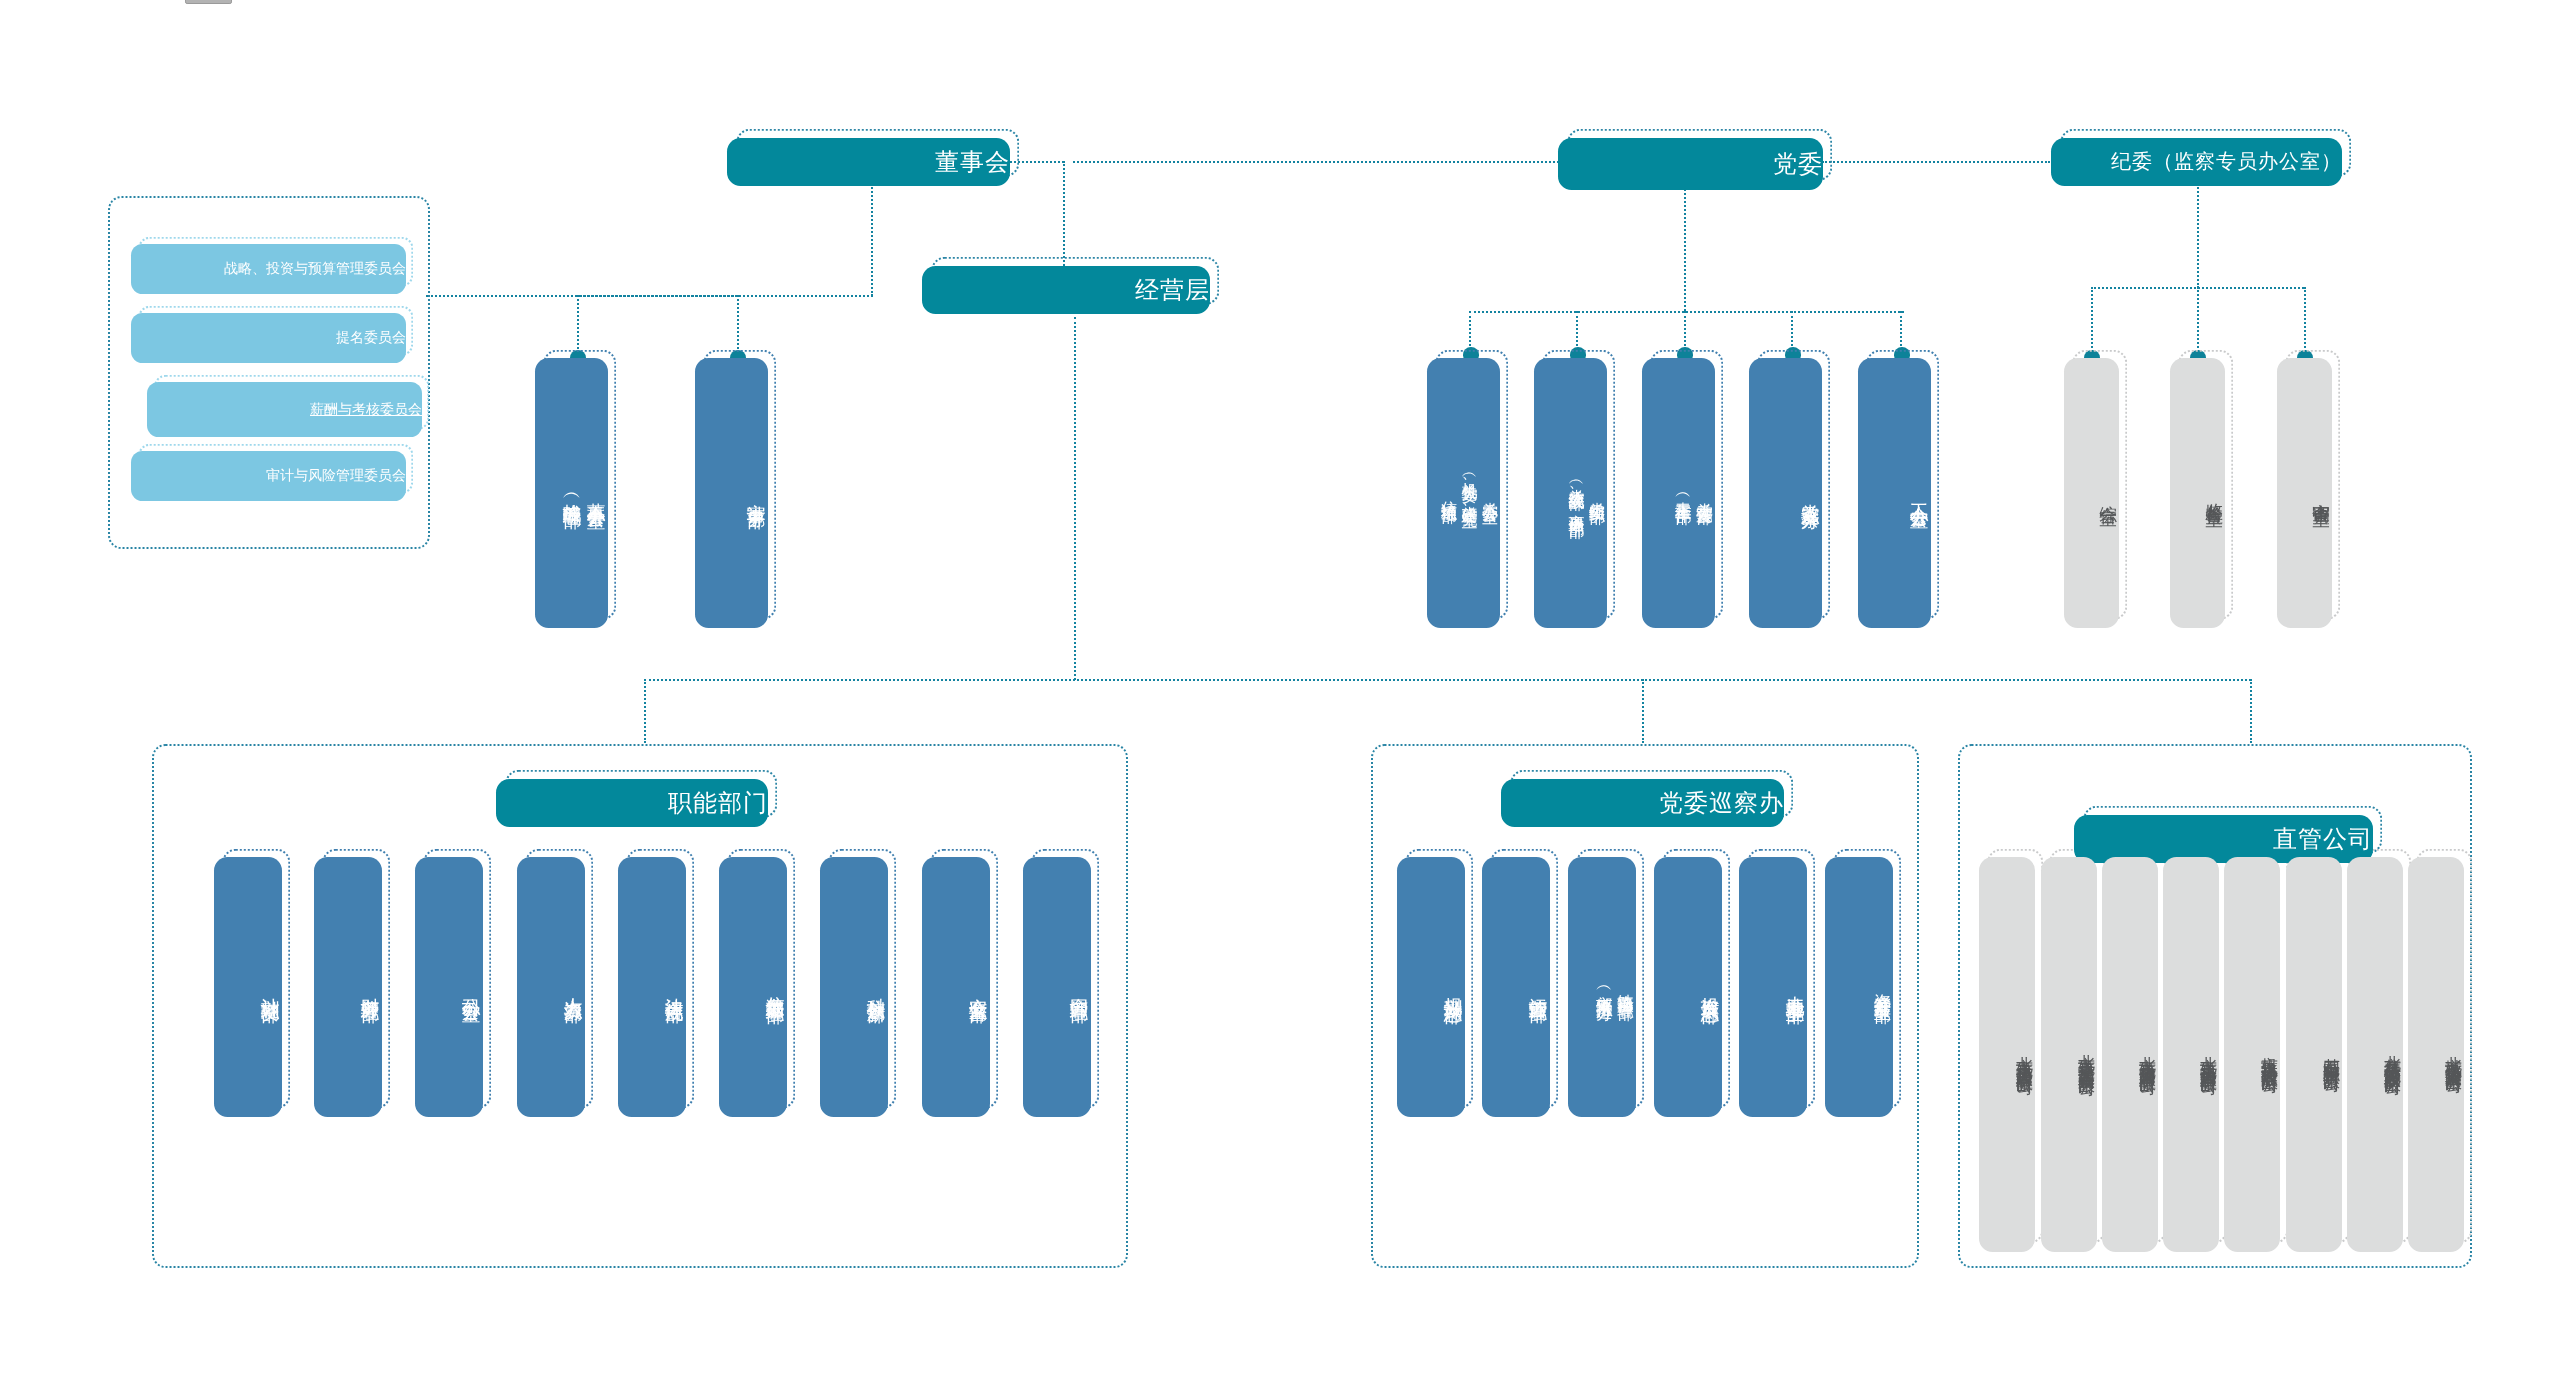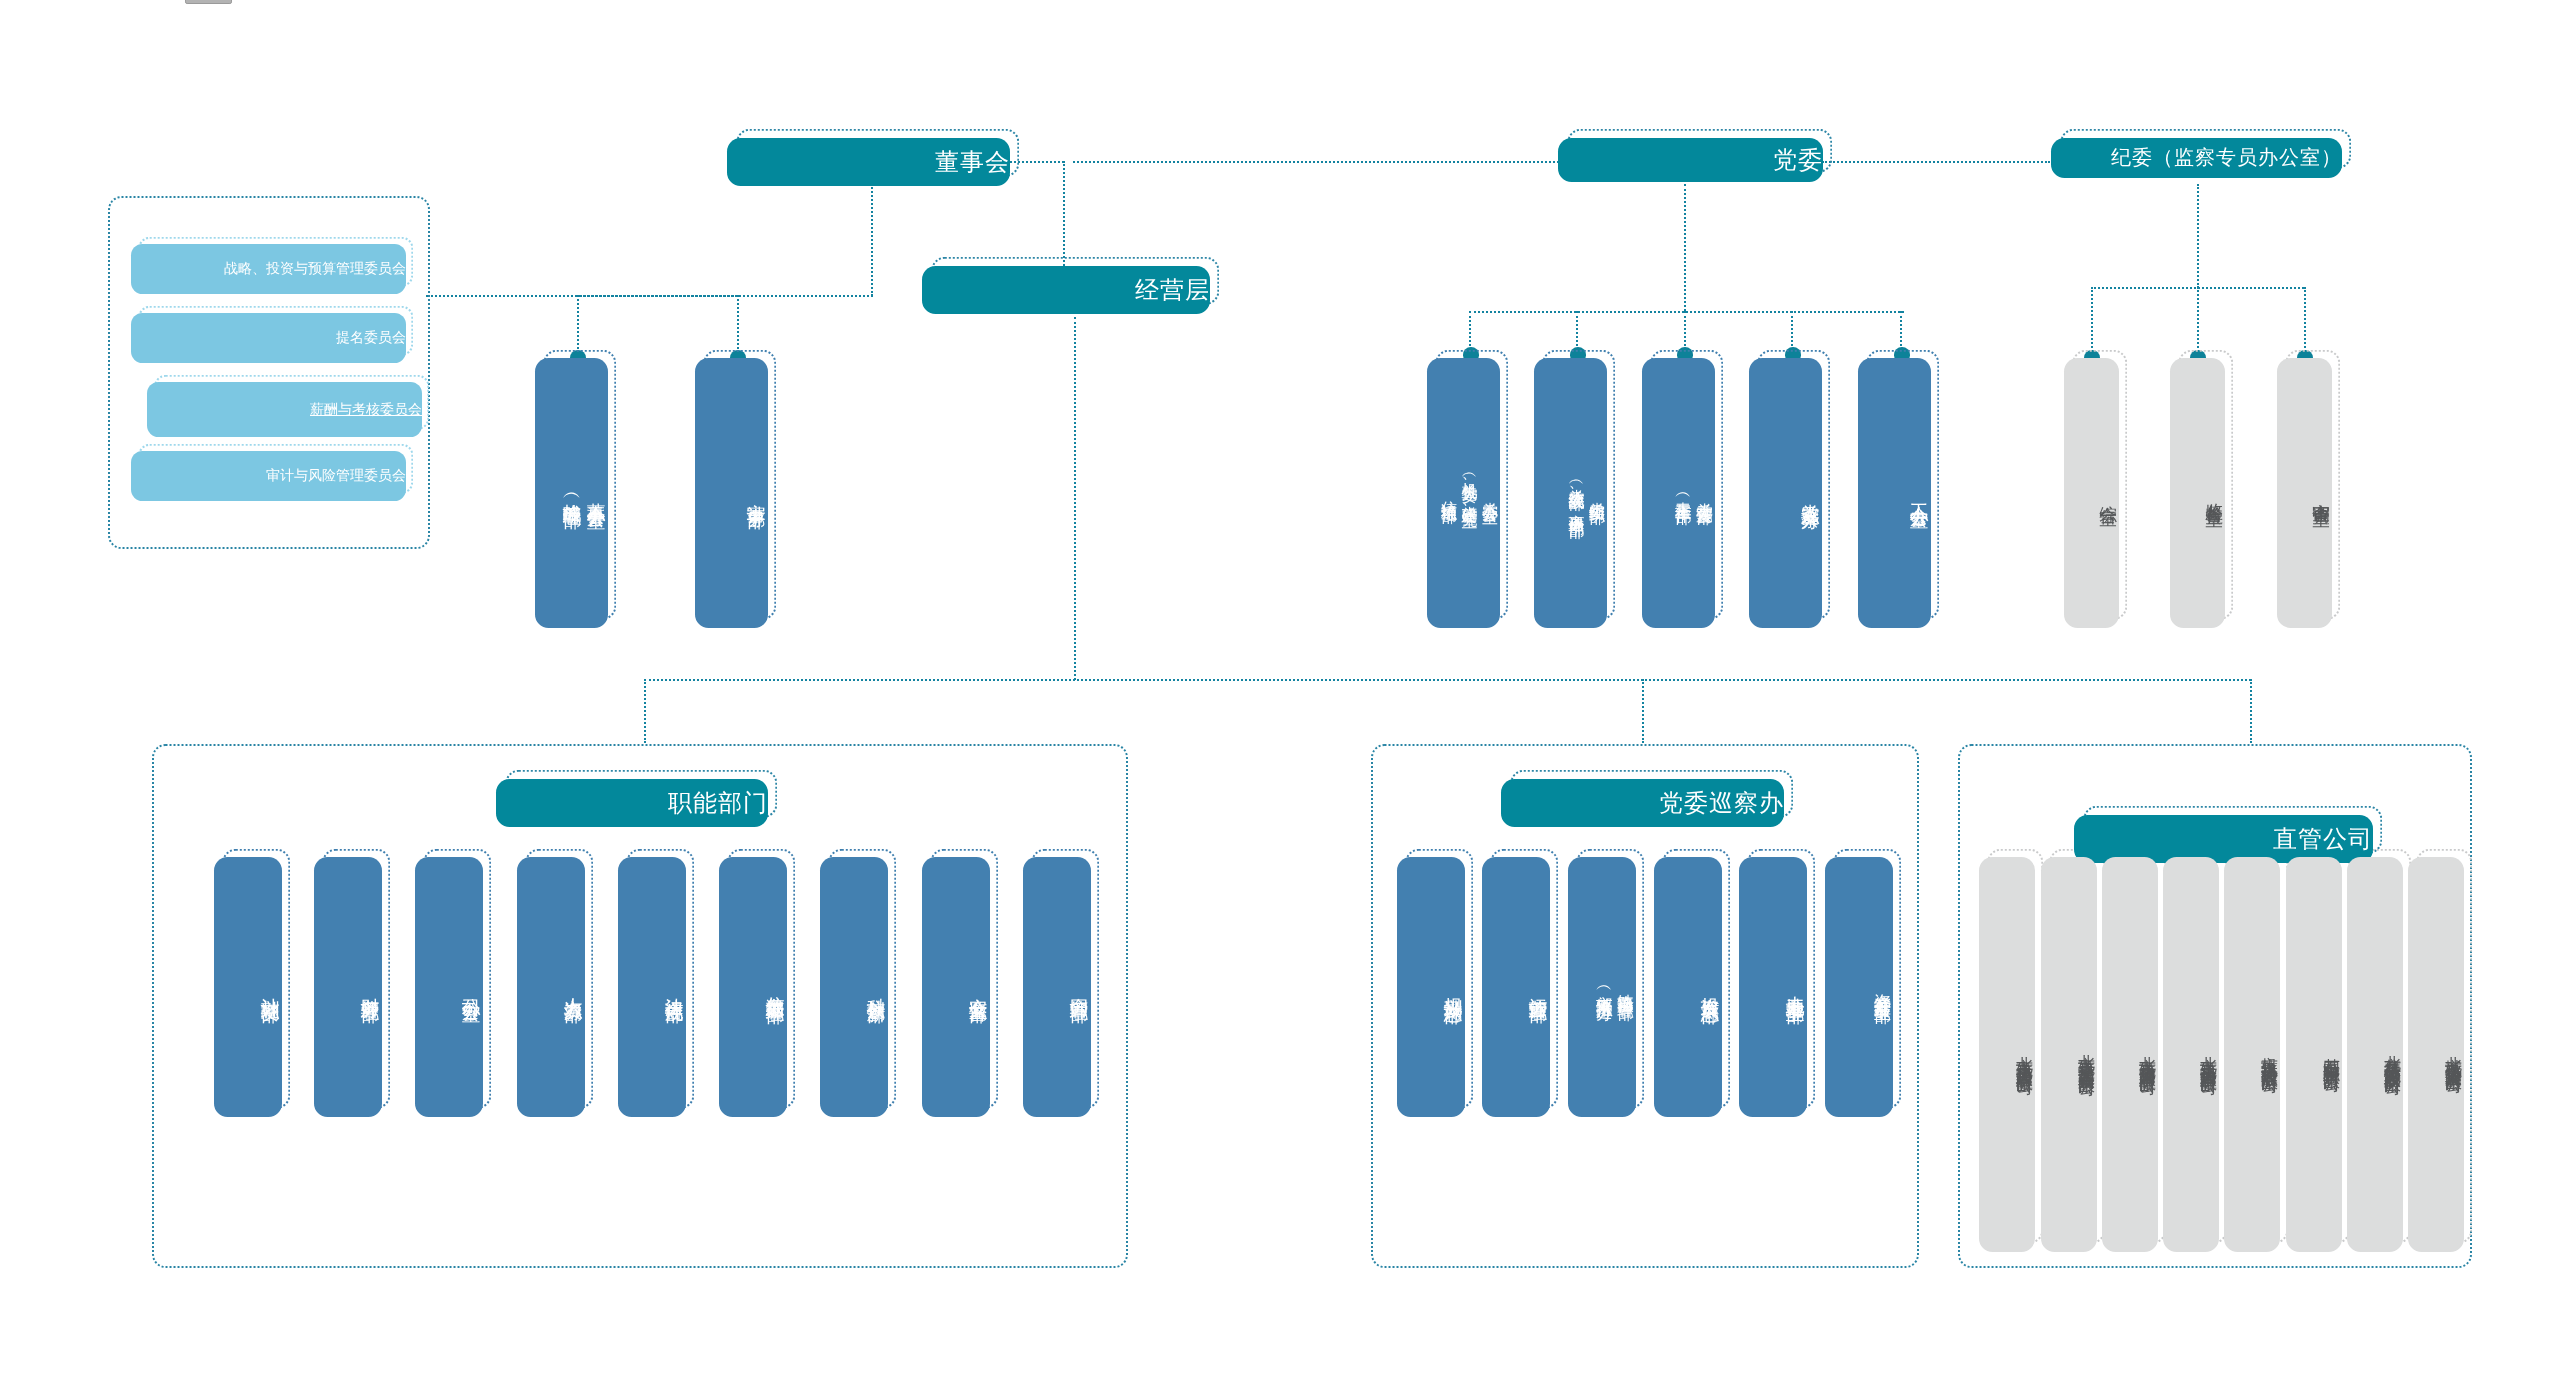--- a/index.html
+++ b/index.html
@@ -183,27 +183,27 @@
       <span class="face"></span>
     <span class="txt">董事会</span>
   </div>
 
   <div class="node teal" style="left:922px; top:266px; width:288px; height:48px;padding-left:12px;">
     <span class="shadow"></span>
       <span class="face"></span>
     <span class="txt">经营层</span>
   </div>
 
-  <div class="node teal" style="left:1558px; top:138px; width:265px; height:44px;">
+  <div class="node teal" style="left:1558px; top:138px; width:265px; height:52px;">
     <span class="shadow"></span>
       <span class="face"></span>
     <span class="txt">党委</span>
   </div>
 
-  <div class="node teal" style="left:2051px; top:138px; width:291px; height:40px;">
+  <div class="node teal" style="left:2051px; top:138px; width:291px; height:48px;">
     <span class="shadow"></span>
       <span class="face"></span>
     <span class="txt" style="font-size:20px;">纪委（监察专员办公室）</span>
   </div>
 
   <div class="node vbar" style="left:535px; top:358px; width:73px; height:270px;">
     <span class="shadow"></span>
       <span class="face"></span>
     <span class="txt">董事会办公室
 （战略管理部）</span>

